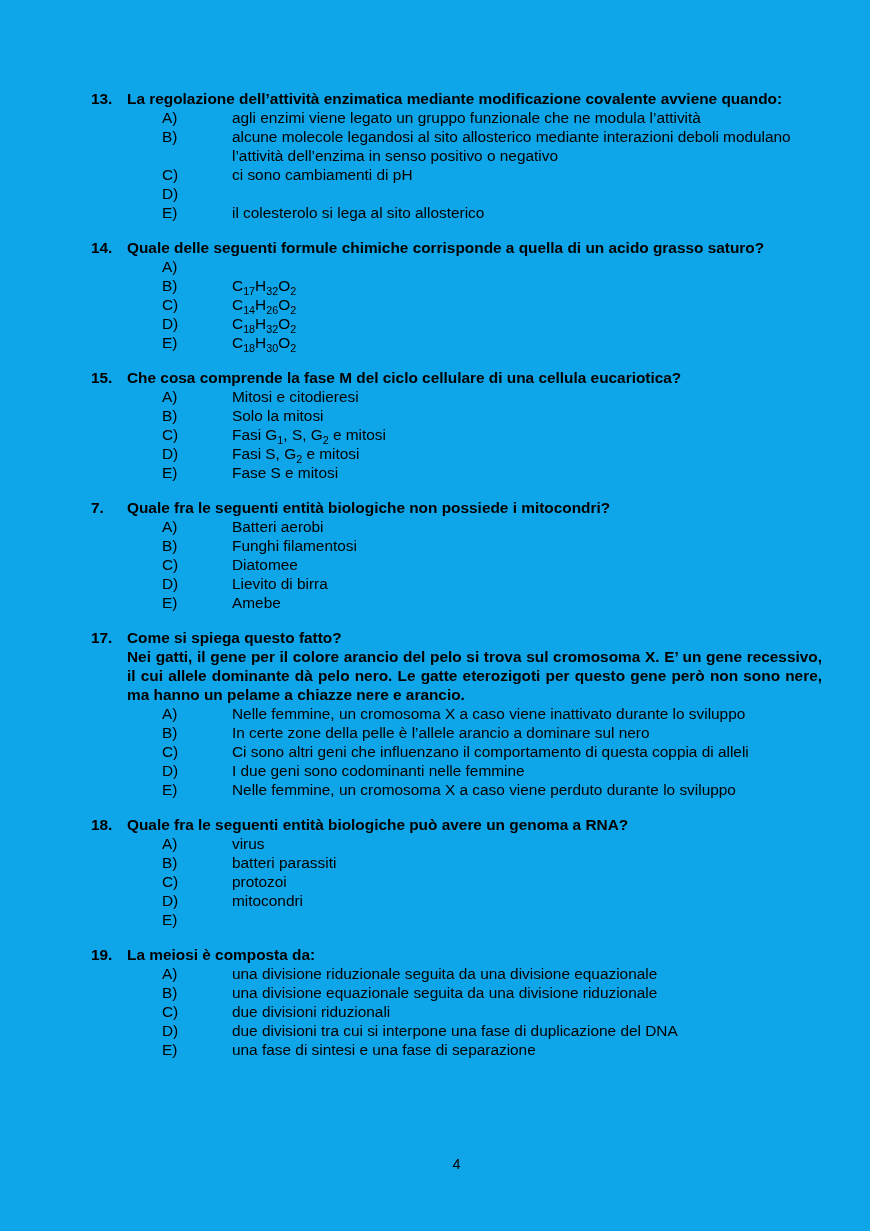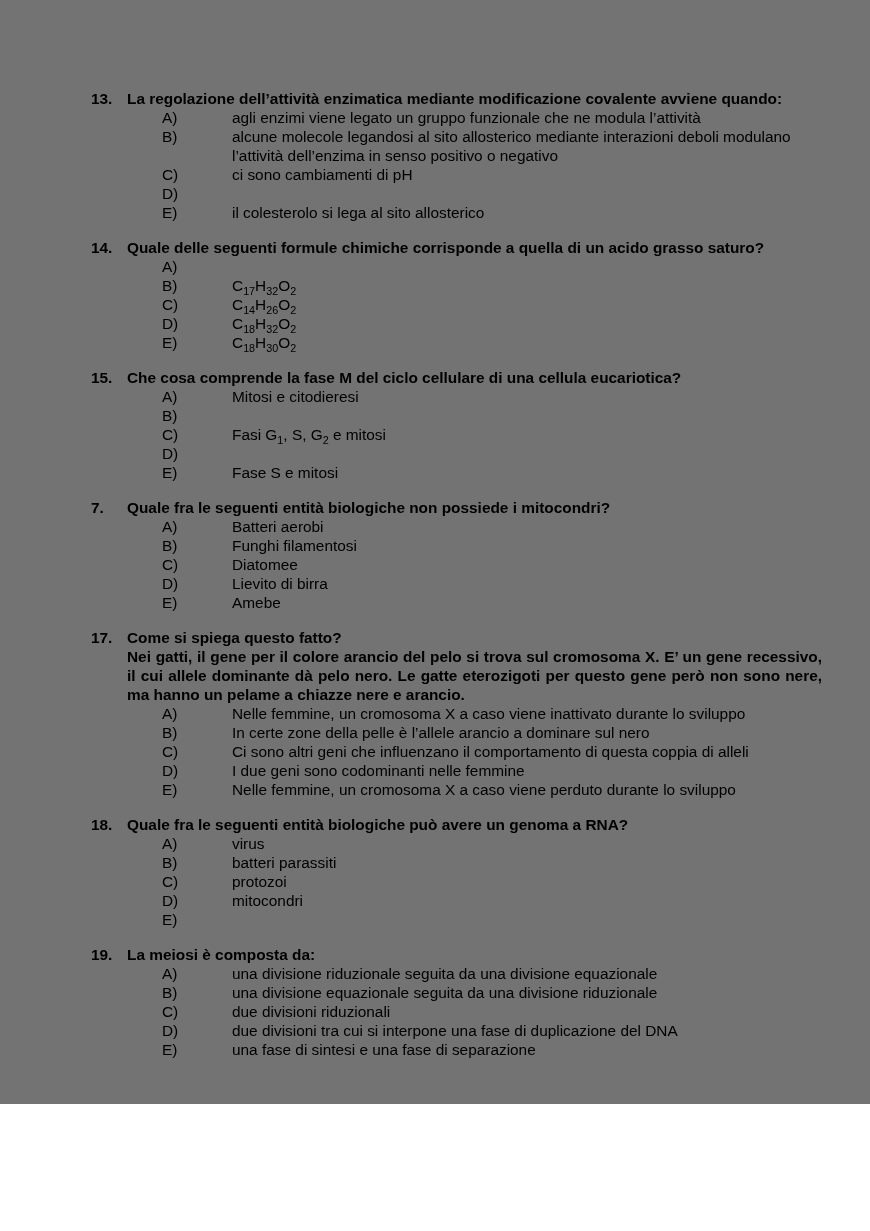--- a/index.html
+++ b/index.html
@@ -3,22 +3,22 @@
 <meta charset="utf-8">
 <style>
   html, body {
     margin: 0;
     padding: 0;
     background: #ffffff;
   }
   .page {
     position: relative;
     width: 870px;
-    height: 1104px;
-    background: #737373;
+    height: 1231px;
+    background: #0ea5e9;
     font-family: "Liberation Sans", "DejaVu Sans", sans-serif;
     font-size: 15.4px;
     line-height: 19px;
     color: #000000;
     overflow: hidden;
   }
   .content {
     position: absolute;
     left: 91px;
     top: 89px;
@@ -142,27 +142,29 @@
           </div>
     </div>
     <div class="opts">
 
     <div class="opt">
         <div class="opt-letter">A)</div>
         <div class="opt-text">Mitosi e citodieresi</div>
       </div>
           <div class="opt">
         <div class="opt-letter">B)</div>
+        <div class="opt-text">Solo la mitosi</div>
       </div>
           <div class="opt">
         <div class="opt-letter">C)</div>
         <div class="opt-text">Fasi G<sub>1</sub>, S, G<sub>2</sub> e mitosi</div>
       </div>
           <div class="opt">
         <div class="opt-letter">D)</div>
+        <div class="opt-text">Fasi S, G<sub>2</sub> e mitosi</div>
       </div>
           <div class="opt">
         <div class="opt-letter">E)</div>
         <div class="opt-text">Fase S e mitosi</div>
       </div>
         </div>
   </div>
 
   <div class="question">
     <div class="q-head">

